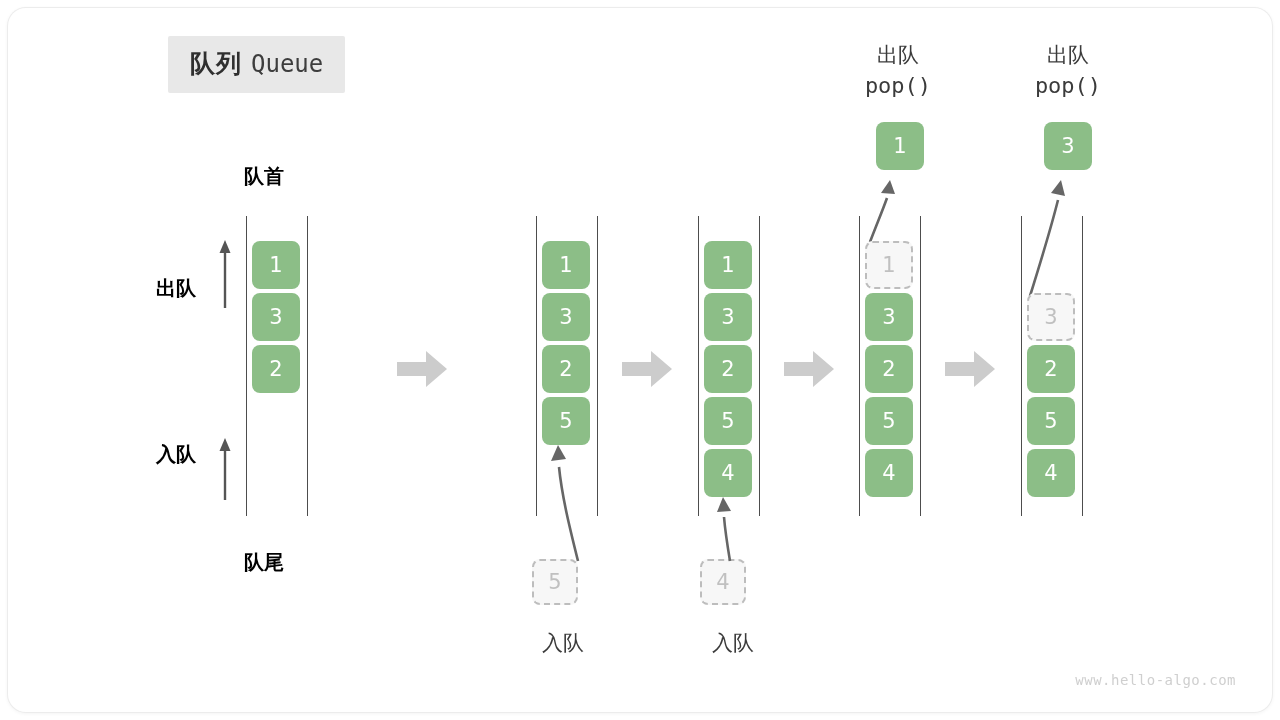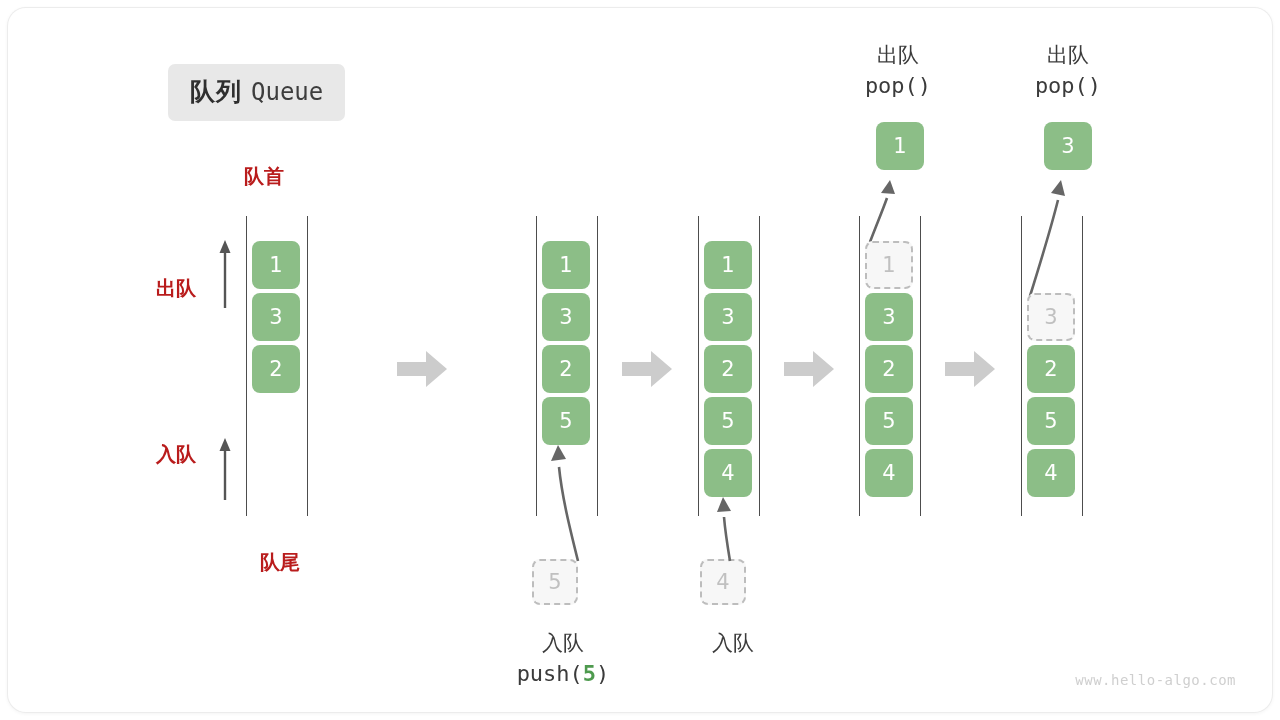--- a/index.html
+++ b/index.html
@@ -22,24 +22,24 @@
     background: #ffffff;
     border-radius: 18px;
     box-shadow: 0 0 0 1px #ececec, 0 1px 4px rgba(0,0,0,0.07);
     overflow: hidden;
   }
   .abs { position: absolute; }
 
   
   #title-badge {
     left: 160px;
-    top: 56px;
+    top: 28px;
     padding: 11px 22px 13px 22px;
     background: #e8e8e8;
-    border-radius: 7px;
+    border-radius: 2px;
     white-space: nowrap;
     color: #2f2f2f;
   }
   #title-badge .cn {
     font-family: "Liberation Sans", sans-serif;
     font-weight: bold;
     font-size: 25px;
     letter-spacing: 1px;
   }
   #title-badge .en {
@@ -47,21 +47,21 @@
     font-size: 24px;
     color: #3d3d3d;
     margin-left: 9px;
   }
 
   
   .cn-bold {
     font-family: Liberation Mono, monospace;
     font-weight: bold;
     font-size: 20px;
-    color: #b91c1c;
+    color: #000000;
     white-space: nowrap;
   }
   .op-label {
     text-align: center;
     white-space: nowrap;
     line-height: 1.45;
   }
   .op-label .cn {
     font-family: "Liberation Sans", sans-serif;
     font-size: 21px;
@@ -122,21 +122,21 @@
 </head>
 <body>
 
 <div id="card">
 
   <div class="abs" id="title-badge">
     <span class="cn">队列</span><span class="en">Queue</span>
   </div>
 
   <div class="abs cn-bold" style="left:236px; top:155px;">队首</div>
-  <div class="abs cn-bold" style="left:252px; top:541px;">队尾</div>
+  <div class="abs cn-bold" style="left:236px; top:541px;">队尾</div>
 
   <div class="abs cn-bold" style="left:148px; top:267px;">出队</div>
   <div class="abs" style="left:210px; top:232px;">
     <svg width="14" height="68" viewBox="0 0 14 68">
       <line x1="7" y1="68" x2="7" y2="12" stroke="#555555" stroke-width="2.4"></line>
       <polygon points="7,0 1.5,13 12.5,13" fill="#555555"></polygon>
     </svg>
   </div>
 
   <div class="abs cn-bold" style="left:148px; top:433px;">入队</div>
@@ -171,21 +171,20 @@
   <div class="abs cell ghost float-ghost" style="left:524px; top:551px;">5</div>
   <div class="abs" style="left:540px; top:437px;">
     <svg width="36" height="116" viewBox="0 0 36 116">
       <path d="M30,116 C22,84 14,52 11,22" stroke="#666666" stroke-width="2.6" fill="none"></path>
       <polygon points="10,0 3,16 18,14" fill="#666666"></polygon>
     </svg>
   </div>
 
   <div class="abs op-label" style="left:470px; top:620px; width:170px;">
     <span class="cn">入队</span>
-    <span class="code"><span>push(</span><span class="num">5</span><span>)</span></span>
   </div>
 
   <div class="abs" style="left:614px; top:343px;">
     <svg width="50" height="36" viewBox="0 0 50 36">
       <polygon points="0,11 29,11 29,0 50,18 29,36 29,25 0,25" fill="#cccccc"></polygon>
     </svg>
   </div>
 
   <div class="abs rail" style="left:690px; top:208px; height:300px;"></div>
   <div class="abs rail" style="left:751px; top:208px; height:300px;"></div>

